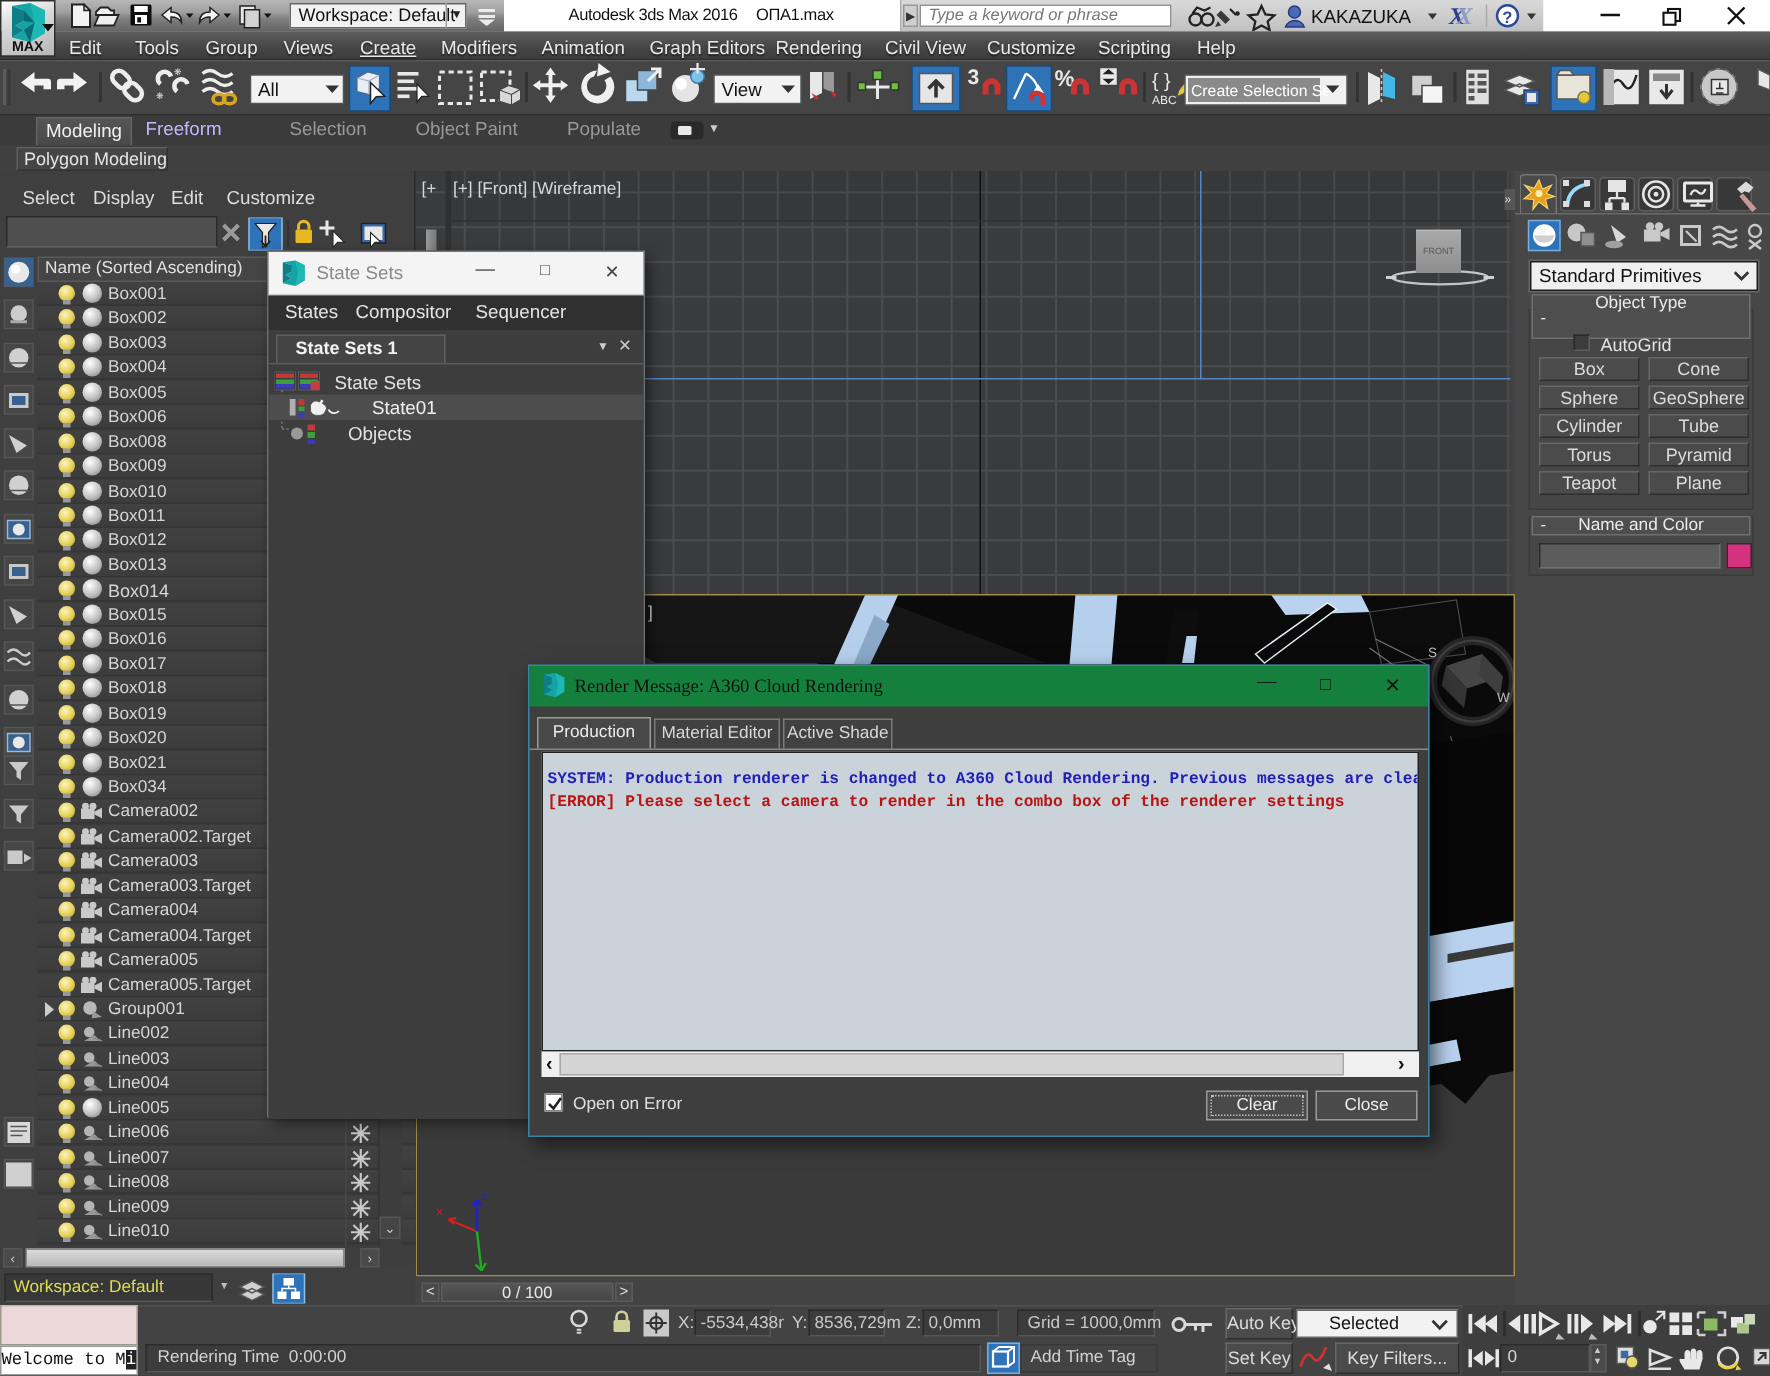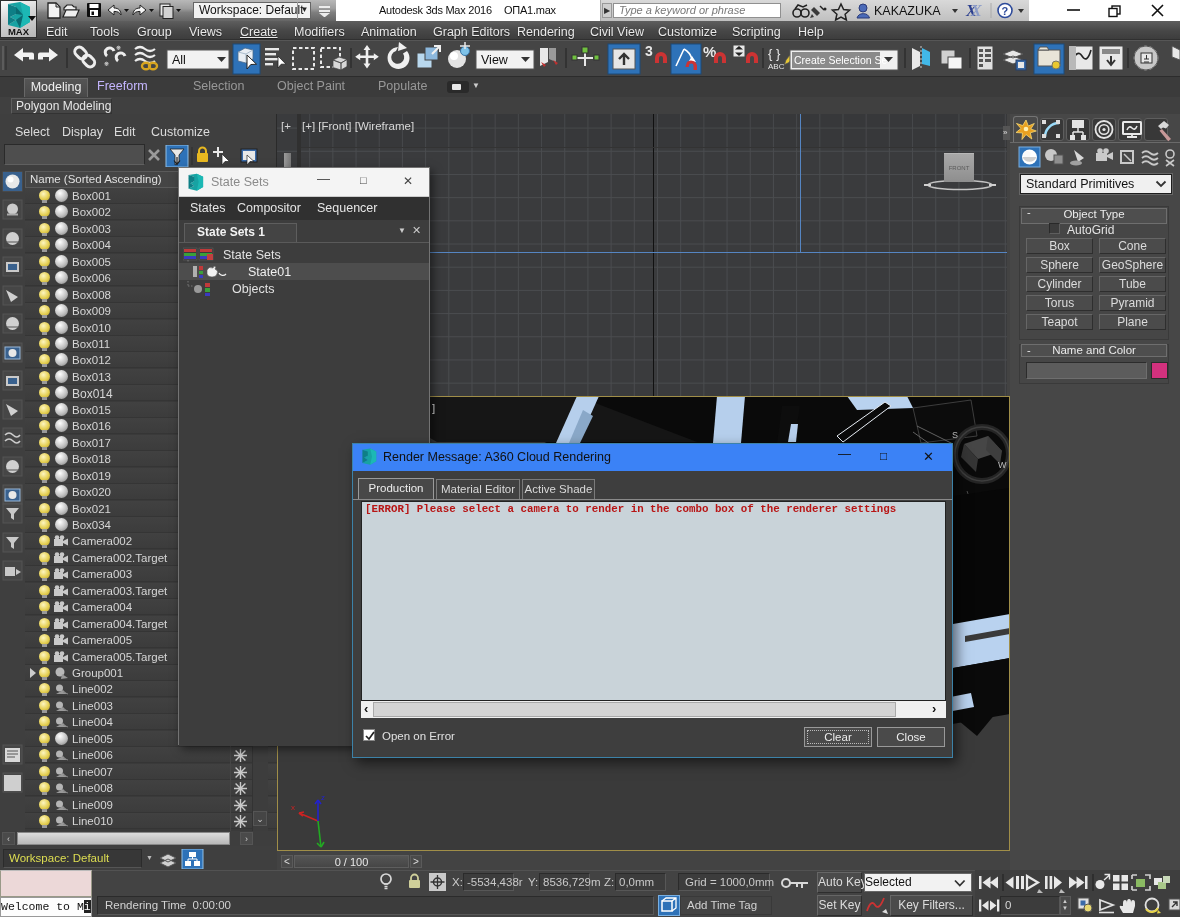--- a/index.html
+++ b/index.html
@@ -425,21 +425,21 @@
 <circle cx="158" cy="8" r="4" fill="none" stroke="#c9c9c9" stroke-width="1.6"></circle>
       <path d="M154 14 l8 6 m-8 0 l8 -6" stroke="#c9c9c9" stroke-width="1.6"></path>
 </svg>
 
 <div class="abs" style="left:1020px;top:174px;width:152px;height:20px;background:#f0f0f0;border:1px solid #1e1e1e;color:#111;font-size:12.5px;line-height:18px;padding-left:5px;box-shadow:0 0 0 1px #666;">Standard Primitives</div>
 <svg style="left:1155px;top:180px;" width="12" height="8" viewBox="0 0 12 8">
       <path d="M1.5 1.5 l4.5 4.5 4.5 -4.5" stroke="#333" stroke-width="1.8" fill="none"></path>
     </svg>
 
 <div class="abs" style="left:1019px;top:206px;width:150px;height:134px;background:#464646;border:1px solid #3a3a3a;"></div>
-<div class="abs" style="left:1021px;top:208px;width:146px;height:16px;background:#4e4e4e;border:1px solid #6e6e6e;color:#ebebeb;font-size:11.5px;line-height:11px;text-align:center;">Object Type</div>
+<div class="abs" style="left:1021px;top:196px;width:146px;height:30px;background:#4e4e4e;border:1px solid #6e6e6e;color:#ebebeb;font-size:11.5px;line-height:11px;text-align:center;">Object Type</div>
 <div class="abs" style="left:1027px;top:208px;width:8px;height:8px;color:#ebebeb;font-size:11px;line-height:8px;">-</div>
 <div class="abs" style="left:1049px;top:223px;width:11px;height:11px;background:#3c3c3c;border:1px solid #292929;border-bottom-color:#5e5e5e;border-right-color:#5e5e5e;"></div>
 <div class="abs" style="left:1067px;top:223px;color:#e3e3e3;font-size:12px;">AutoGrid</div>
 
 <div class="raised" style="left:1026px;top:238px;width:67px;height:16px;text-align:center;line-height:14px;font-size:12px;">Box</div>
 <div class="raised" style="left:1099px;top:238px;width:67px;height:16px;text-align:center;line-height:14px;font-size:12px;">Cone</div>
 <div class="raised" style="left:1026px;top:257px;width:67px;height:16px;text-align:center;line-height:14px;font-size:12px;">Sphere</div>
 <div class="raised" style="left:1099px;top:257px;width:67px;height:16px;text-align:center;line-height:14px;font-size:12px;">GeoSphere</div>
 <div class="raised" style="left:1026px;top:276px;width:67px;height:16px;text-align:center;line-height:14px;font-size:12px;">Cylinder</div>
 <div class="raised" style="left:1099px;top:276px;width:67px;height:16px;text-align:center;line-height:14px;font-size:12px;">Tube</div>
@@ -879,21 +879,21 @@
 <div class="sunken" style="left:97px;top:896px;width:557px;height:19px;line-height:17px;padding-left:7px;color:#d2d2d2;">Rendering Time&nbsp; 0:00:00</div>
 <div class="abs" style="left:658px;top:895px;width:22px;height:21px;background:#2e72b8;border:1px solid #78aee0;"></div>
 <svg style="left:660px;top:897px;" width="18" height="17" viewBox="0 0 18 17">
 <rect x="2" y="4" width="10" height="10" fill="none" stroke="#fff" stroke-width="1.5"></rect>
 <path d="M2 4 l4 -3 h10 v10 l-4 3 M16 1 l-4 3" stroke="#fff" stroke-width="1.3" fill="none"></path>
 </svg>
 <div class="sunken" style="left:680px;top:896px;width:92px;height:19px;line-height:17px;padding-left:6px;background:#434343;border-color:#393939;color:#d2d2d2;">Add Time Tag</div>
 
 <div class="raised" style="left:817px;top:872px;width:45px;height:21px;font-size:12px;text-align:center;line-height:19px;">Auto Key</div>
 <div class="raised" style="left:817px;top:895px;width:45px;height:21px;font-size:12px;text-align:center;line-height:19px;">Set Key</div>
-<div class="abs" style="left:864px;top:873px;width:108px;height:19px;background:#f2f2f2;border:1px solid #666;color:#111;font-size:12px;line-height:17px;padding-left:0;">Selected</div>
+<div class="abs" style="left:864px;top:873px;width:108px;height:19px;background:#f2f2f2;border:1px solid #666;color:#111;font-size:12px;line-height:17px;padding-left:21px;">Selected</div>
 <svg style="left:953px;top:879px;" width="13" height="9" viewBox="0 0 13 9">
       <path d="M2 1.5 l4.8 5 4.8 -5" stroke="#333" stroke-width="1.8" fill="none"></path>
     </svg>
 <svg style="left:864px;top:895px;" width="26" height="21" viewBox="0 0 26 21">
 <path d="M3 16 q4 -12 8 -6 t9 -7" stroke="#c33" stroke-width="1.8" fill="none"></path>
 <path d="M18 17 l6 2 -2 -5" fill="#ddd"></path>
 </svg>
 <div class="raised" style="left:890px;top:895px;width:83px;height:21px;font-size:12px;text-align:center;line-height:19px;">Key Filters...</div>
 
 <div class="abs" style="left:975px;top:870px;width:205px;height:47px;background:#3e3e3e;"></div>
@@ -1024,36 +1024,37 @@
    <circle cx="5" cy="7" r="4" fill="#999"></circle>
    <rect x="12" y="1" width="5" height="4" fill="#c03a3a"></rect>
           <rect x="12" y="6" width="5" height="4" fill="#3aa03a"></rect>
           <rect x="12" y="11" width="5" height="3" fill="#3a3ac0"></rect>
   </svg>
   <span style="position:absolute;left:53px;top:62px;color:#e2e2e2;font-size:12.5px;">Objects</span>
  </div>
 </div>
 
 <div class="abs" style="left:352px;top:443px;width:601px;height:315px;background:#3e3e3e;border:1px solid #3c82a8;box-shadow:4px 5px 12px rgba(0,0,0,.55);z-index:50;">
- <div class="abs" style="left:0;top:0;width:599px;height:27px;background:#3b82f6;">
+ <div class="abs" style="left:0;top:0;width:599px;height:27px;background:#15803d;font-family:Liberation Serif, serif;">
   <svg style="left:7px;top:4px;" width="18" height="18" viewBox="0 0 30 30">
    <path d="M4 3 L17 1 L27 6 L27 22 L17 28 L4 25 L13 20 L7 16 L13 13 L4 9 L13 6 z" fill="#17a3a3"></path>
    <path d="M4 3 L13 6 L13 13 L7 16 L13 20 L4 25 z" fill="#0e7f86"></path>
    <path d="M17 1 L27 6 L27 22 L17 28 L20 14 z" fill="#1cb8b4"></path>
   </svg>
   <span style="position:absolute;left:30px;top:6px;color:#111;font-size:12.5px;">Render Message: A360 Cloud Rendering</span>
   <span style="position:absolute;left:485px;top:2px;color:#111;font-size:13px;">—</span>
   <span style="position:absolute;left:527px;top:5px;color:#111;font-size:12px;">□</span>
   <span style="position:absolute;left:570px;top:5px;color:#111;font-size:13px;">✕</span>
  </div>
  <div class="abs" style="left:5px;top:34px;width:76px;height:21px;background:#484848;border:1px solid #9a9a9a;border-bottom:none;color:#ececec;font-size:11.5px;text-align:center;line-height:19px;">Production</div>
  <div class="abs" style="left:83px;top:35px;width:84px;height:20px;background:#414141;border:1px solid #7a7a7a;border-bottom:none;color:#d8d8d8;font-size:11.5px;text-align:center;line-height:18px;">Material Editor</div>
  <div class="abs" style="left:169px;top:35px;width:73px;height:20px;background:#414141;border:1px solid #7a7a7a;border-bottom:none;color:#d8d8d8;font-size:11.5px;text-align:center;line-height:18px;">Active Shade</div>
  <div class="abs" style="left:0;top:55px;width:599px;height:1px;background:#8a8a8a;"></div>
  <div class="abs" style="left:8px;top:57px;width:585px;height:200px;background:#c9d3d9;border:1px solid #222;overflow:hidden;white-space:nowrap;font-family:'Liberation Mono',monospace;font-size:10.8px;font-weight:bold;">
+  <div style="color:#2121b8;margin:11px 0 0 3px;line-height:14.5px;">SYSTEM: Production renderer is changed to A360 Cloud Rendering. Previous messages are clea</div>
   <div style="color:#b81515;margin:0 0 0 3px;line-height:14.5px;">[ERROR] Please select a camera to render in the combo box of the renderer settings</div>
  </div>
  <div class="abs" style="left:8px;top:257px;width:585px;height:17px;background:#f0f0f0;">
   <span style="position:absolute;left:3px;top:0px;color:#111;font-size:13px;font-weight:bold;">‹</span>
   <div style="position:absolute;left:12px;top:1px;width:523px;height:15px;background:#d4d4d4;border:1px solid #aaa;"></div>
   <span style="position:absolute;left:571px;top:0px;color:#111;font-size:13px;font-weight:bold;">›</span>
  </div>
  <div class="abs" style="left:10px;top:285px;width:12px;height:12px;background:#fff;border:1px solid #888;"></div>
  <svg style="left:11px;top:286px;" width="12" height="12" viewBox="0 0 12 12">
         <path d="M2 6 l3 3 5 -7" stroke="#222" stroke-width="1.7" fill="none"></path>

